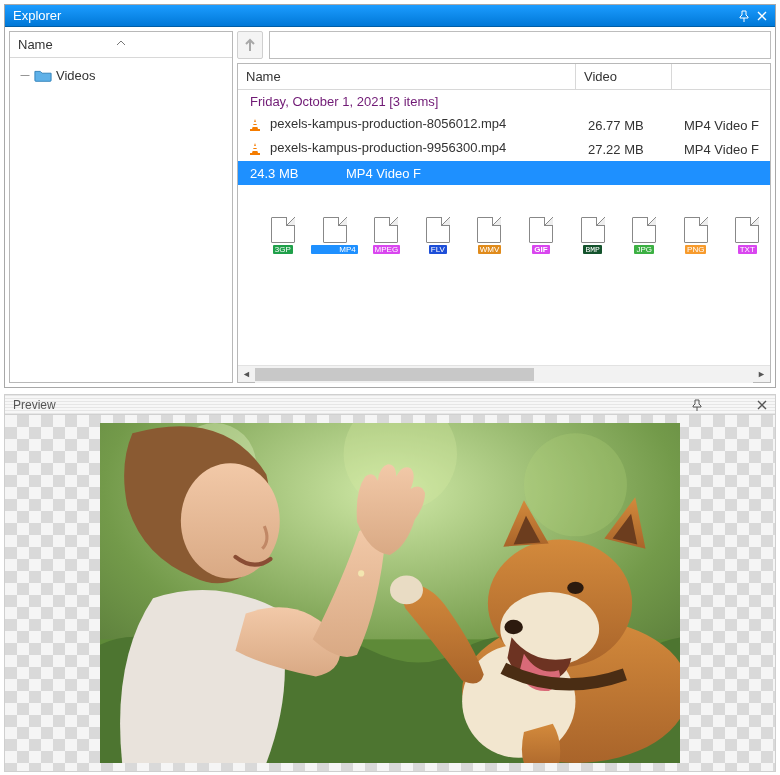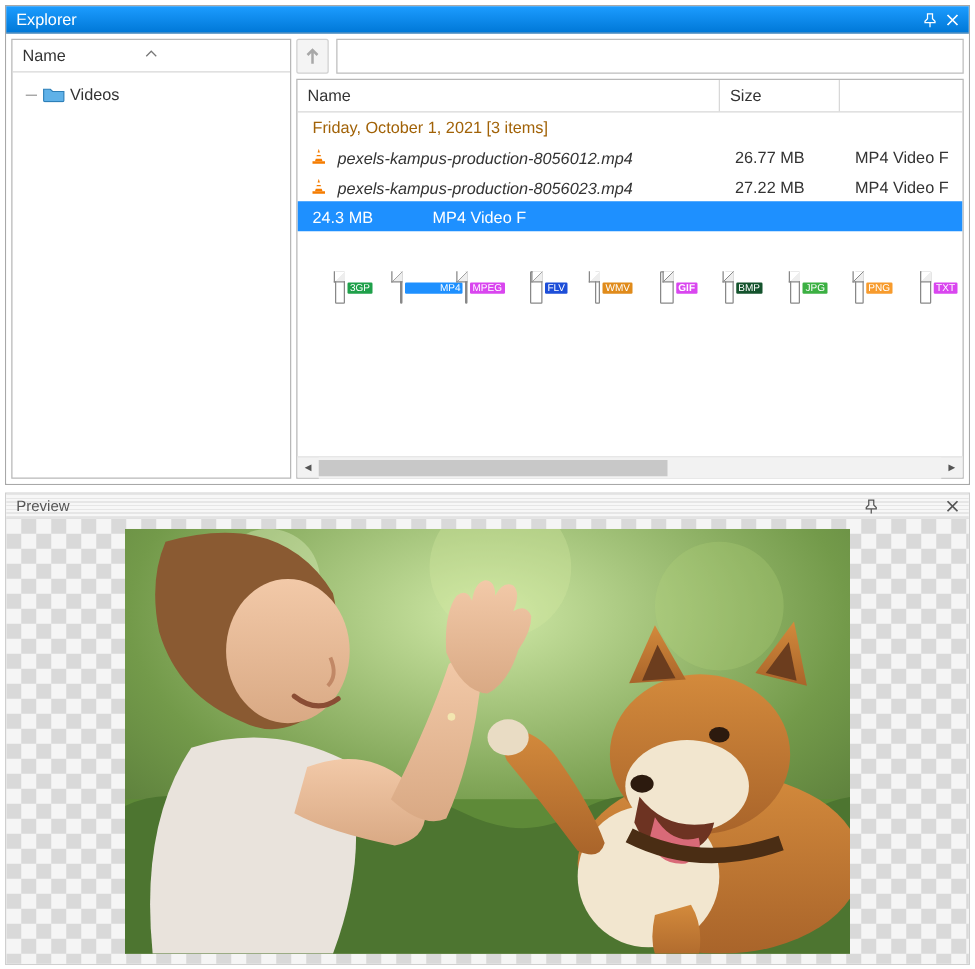--- a/index.html
+++ b/index.html
@@ -126,48 +126,49 @@
   }
   .fl-col.name { flex: 0 0 338px; }
   .fl-col.size { flex: 0 0 96px; }
   .fl-col.type { flex: 1; border-right: none; }
 
   .fl-rows {
     overflow: auto;
     flex: 1;
   }
   .fl-group {
-    color: #a16207;
+    color: #701a75;
     padding: 4px 8px 4px 12px;
   }
   .fl-row {
     display: flex;
     align-items: center;
     height: 24px;
     padding-left: 4px;
   }
   .fl-row.selected {
     background: #1e90ff;
     color: #fff;
   }
   .fl-row.selected .file-icon path.cone { fill: #ffcc66; }
-  .fl-cell.name { flex: 0 0 338px; display: flex; align-items: flex-end; gap: 6px; padding-left: 4px; font-style: italic; }
+  .fl-cell.name { flex: 0 0 338px; display: flex; align-items: flex-start; gap: 6px; padding-left: 4px; }
   .fl-cell.size { flex: 0 0 96px; padding-left: 8px; }
   .fl-cell.type { flex: 1; padding-left: 8px; white-space: nowrap; overflow: hidden; }
   .file-icon { width: 18px; height: 18px; display: inline-flex; align-items: center; justify-content: center; }
 
   
   .formats {
     display: flex;
     gap: 22px;
     padding: 32px 8px 0 30px;
   }
   .fmt {
     width: 30px;
     display: flex;
+    flex-direction: column;
     align-items: center;
     gap: 2px;
   }
   .fmt-icon {
     width: 24px; height: 26px;
     border: 1px solid #888;
     border-radius: 1px;
     position: relative;
     background: #fff;
     display: flex; align-items: center; justify-content: center;
@@ -186,21 +187,21 @@
     padding: 0 2px;
     color: #fff;
     border-radius: 1px;
   }
   .fmt-3gp  { background: #1fa04a; }
   .fmt-mp4  { background: #1e90ff; padding-left: 28px; }
   .fmt-mpeg { background: #d946ef; }
   .fmt-flv  { background: #1d4ed8; }
   .fmt-wmv  { background: #e08b1b; }
   .fmt-gif  { background: #d946ef; font-weight: bold; }
-  .fmt-bmp  { background: #14532d; }
+  .fmt-bmp  { background: #14532d; font-family: Liberation Mono, monospace; }
   .fmt-jpg  { background: #3cb043; }
   .fmt-png  { background: #f79b2d; }
   .fmt-txt  { background: #d946ef; }
 
   .fl-scroll-h {
     height: 17px;
     border-top: 1px solid #e2e2e2;
     background: #f2f2f2;
     display: flex;
     align-items: center;
@@ -318,21 +319,21 @@
         </div>
         <input class="path-input" value="" style="">
       </div>
 
       <div class="filelist">
         <div class="fl-header">
           <div class="fl-col name">
               <span>Name</span>
             </div>
           <div class="fl-col size">
-              <span>Size</span>
+              <span>Video</span>
             </div>
         </div>
 
         <div class="fl-rows">
           <div class="fl-group">Friday, October 1, 2021 [3 items]</div>
 
           <div class="fl-row">
             <div class="fl-cell name">
               <span class="file-icon">
                 <svg width="16" height="16" viewBox="0 0 16 16">
@@ -351,21 +352,21 @@
           <div class="fl-row">
             <div class="fl-cell name">
               <span class="file-icon">
                 <svg width="16" height="16" viewBox="0 0 16 16">
                     <path class="cone" d="M8 2l3 10H5z" fill="#f57c00"></path>
                     <rect x="3" y="12" width="10" height="2" fill="#f57c00"></rect>
                     <rect x="6" y="5" width="4" height="2" fill="#fff"></rect>
                     <rect x="5.2" y="8" width="5.6" height="2" fill="#fff"></rect>
                   </svg>
               </span>
-              <span>pexels-kampus-production-8056023.mp4</span>
+              <span>pexels-kampus-production-9956300.mp4</span>
             </div>
             <div class="fl-cell size"><span>27.22 MB</span></div>
             <div class="fl-cell type"><span>MP4 Video F</span></div>
           </div>
 
           <div class="fl-row selected">
             <div class="fl-cell size"><span>24.3 MB</span></div>
             <div class="fl-cell type"><span>MP4 Video F</span></div>
           </div>
 

